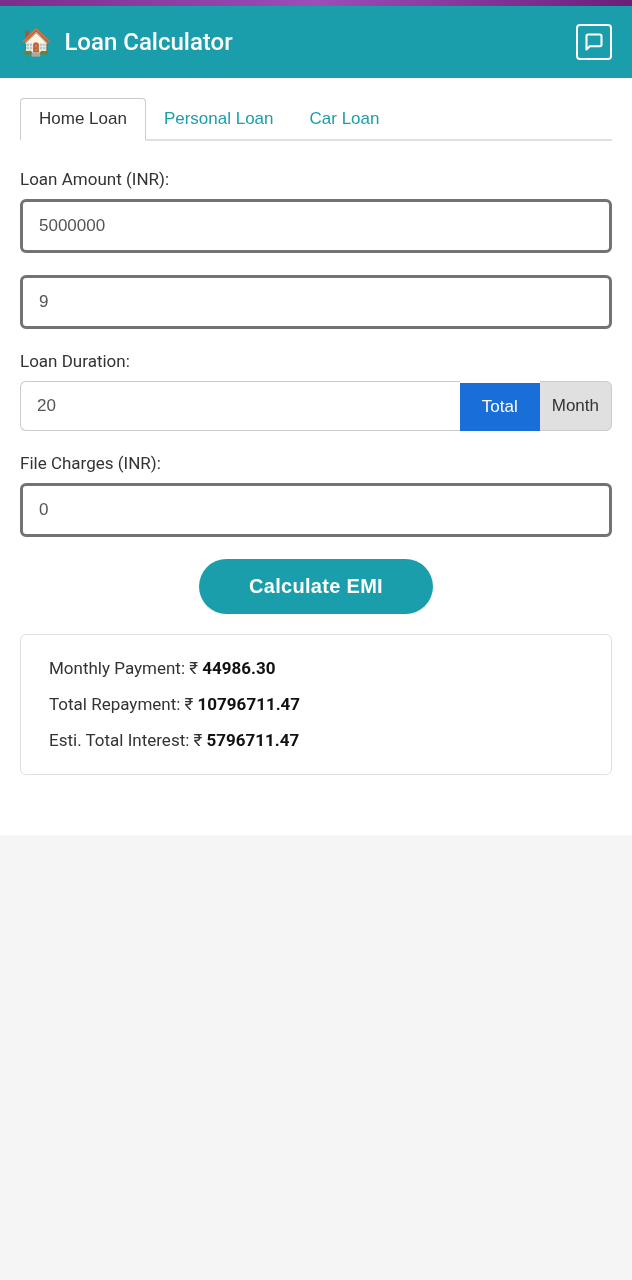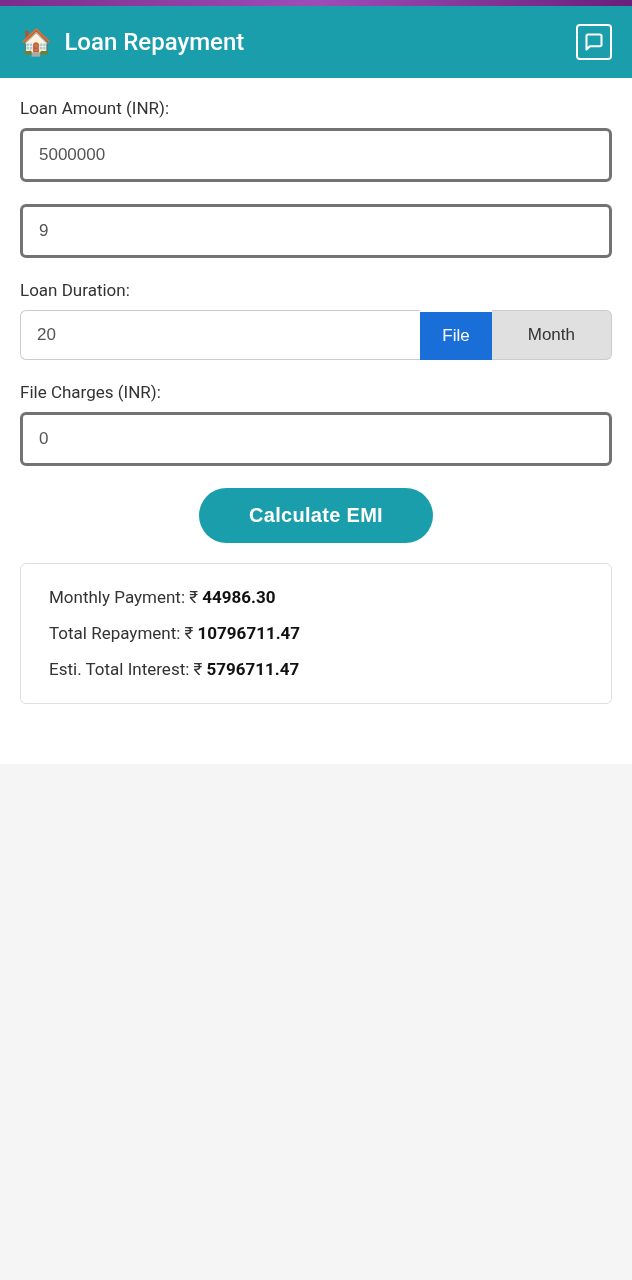--- a/index.html
+++ b/index.html
@@ -137,21 +137,21 @@
       font-size: 17px;
       cursor: pointer;
       font-weight: 500;
     }
 
     .btn-month {
       background-color: #e0e0e0;
       color: #333;
       border: 1px solid #ccc;
       border-left: none;
-      padding: 14px 36px;
+      padding: 14px 12px;
       font-size: 17px;
       cursor: pointer;
       border-radius: 0 6px 6px 0;
       font-weight: 400;
     }
 
     
     .calculate-btn {
       display: block;
       margin: 8px auto 10px;
@@ -203,46 +203,51 @@
     }
   </style>
 </head>
 <body>
 
 <div class="top-bar"></div>
 
 <div class="header">
   <div class="header-left">
     <span class="home-icon">🏠</span>
-    <span class="header-title">Loan Repayment</span>
+    <span class="header-title">Loan Calculator</span>
   </div>
   <div class="chat-icon">
     <svg width="20" height="20" viewBox="0 0 24 24" fill="none" stroke="white" stroke-width="2.5" stroke-linecap="round" stroke-linejoin="round">
       <path d="M21 15a2 2 0 0 1-2 2H7l-4 4V5a2 2 0 0 1 2-2h14a2 2 0 0 1 2 2z"></path>
     </svg>
   </div>
 </div>
 
 <div class="content">
 
+  <div class="tabs">
+    <button class="tab active">Home Loan</button>
+    <button class="tab">Personal Loan</button>
+    <button class="tab">Car Loan</button>
+  </div>
 
   <div class="field-group">
     <label class="field-label">Loan Amount (INR):</label>
     <input class="field-input" type="number" value="5000000" style="">
   </div>
 
   <div class="field-group">
     <input class="field-input" type="number" value="9" style="">
   </div>
 
   <div class="field-group">
     <label class="field-label">Loan Duration:</label>
     <div class="duration-row">
       <input class="duration-input" type="number" value="20" style="">
-      <button class="btn-year">File</button>
+      <button class="btn-year">Total</button>
       <button class="btn-month">Month</button>
     </div>
   </div>
 
   <div class="field-group">
     <label class="field-label">File Charges (INR):</label>
     <input class="field-input" type="number" value="0" style="">
   </div>
 
   <button class="calculate-btn">Calculate EMI</button>

